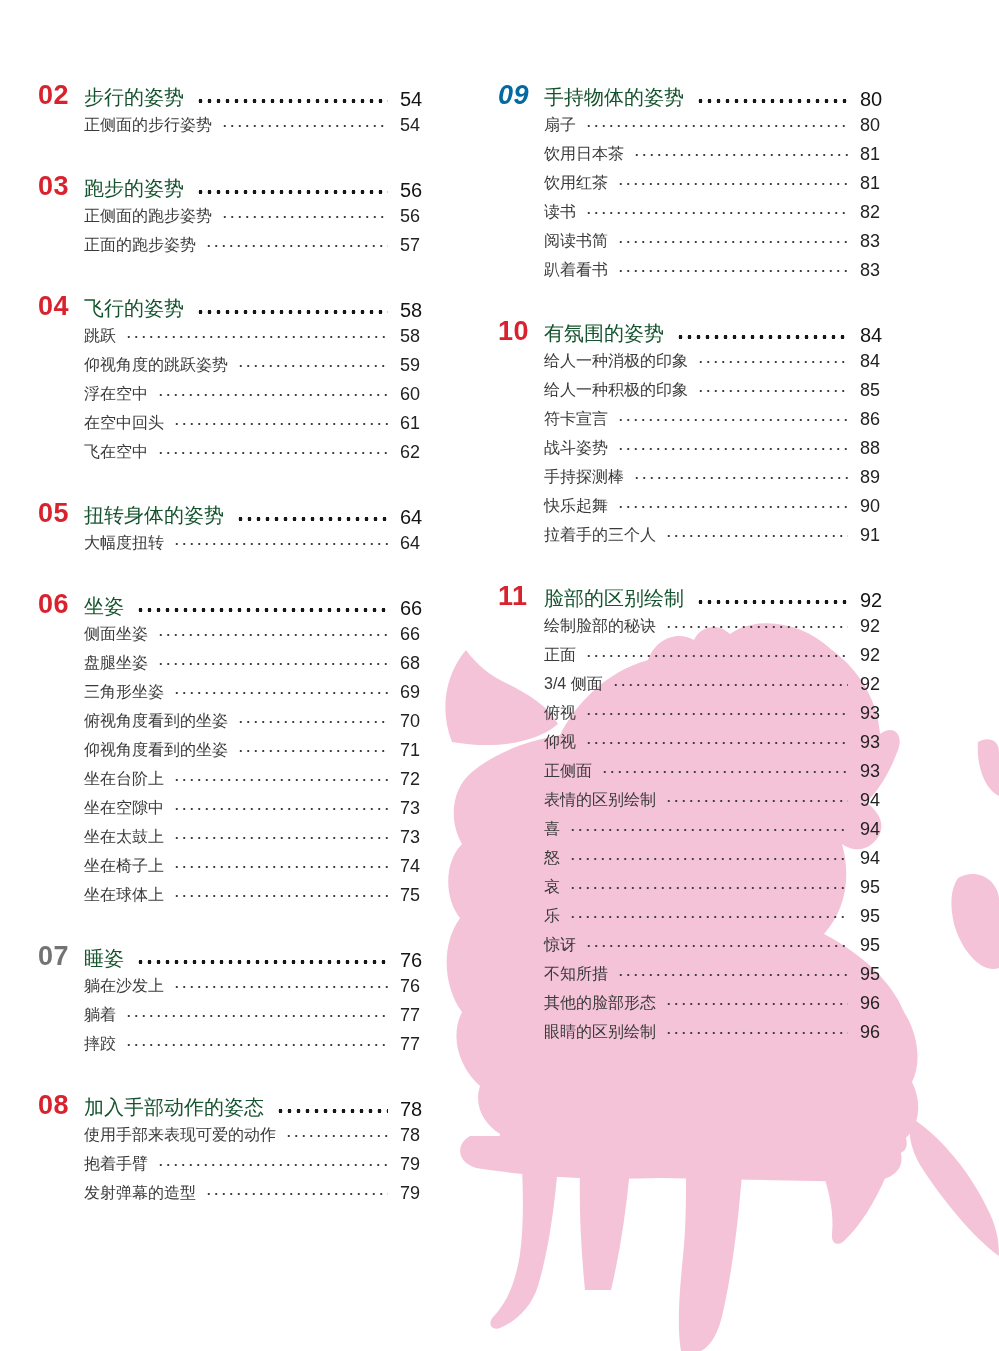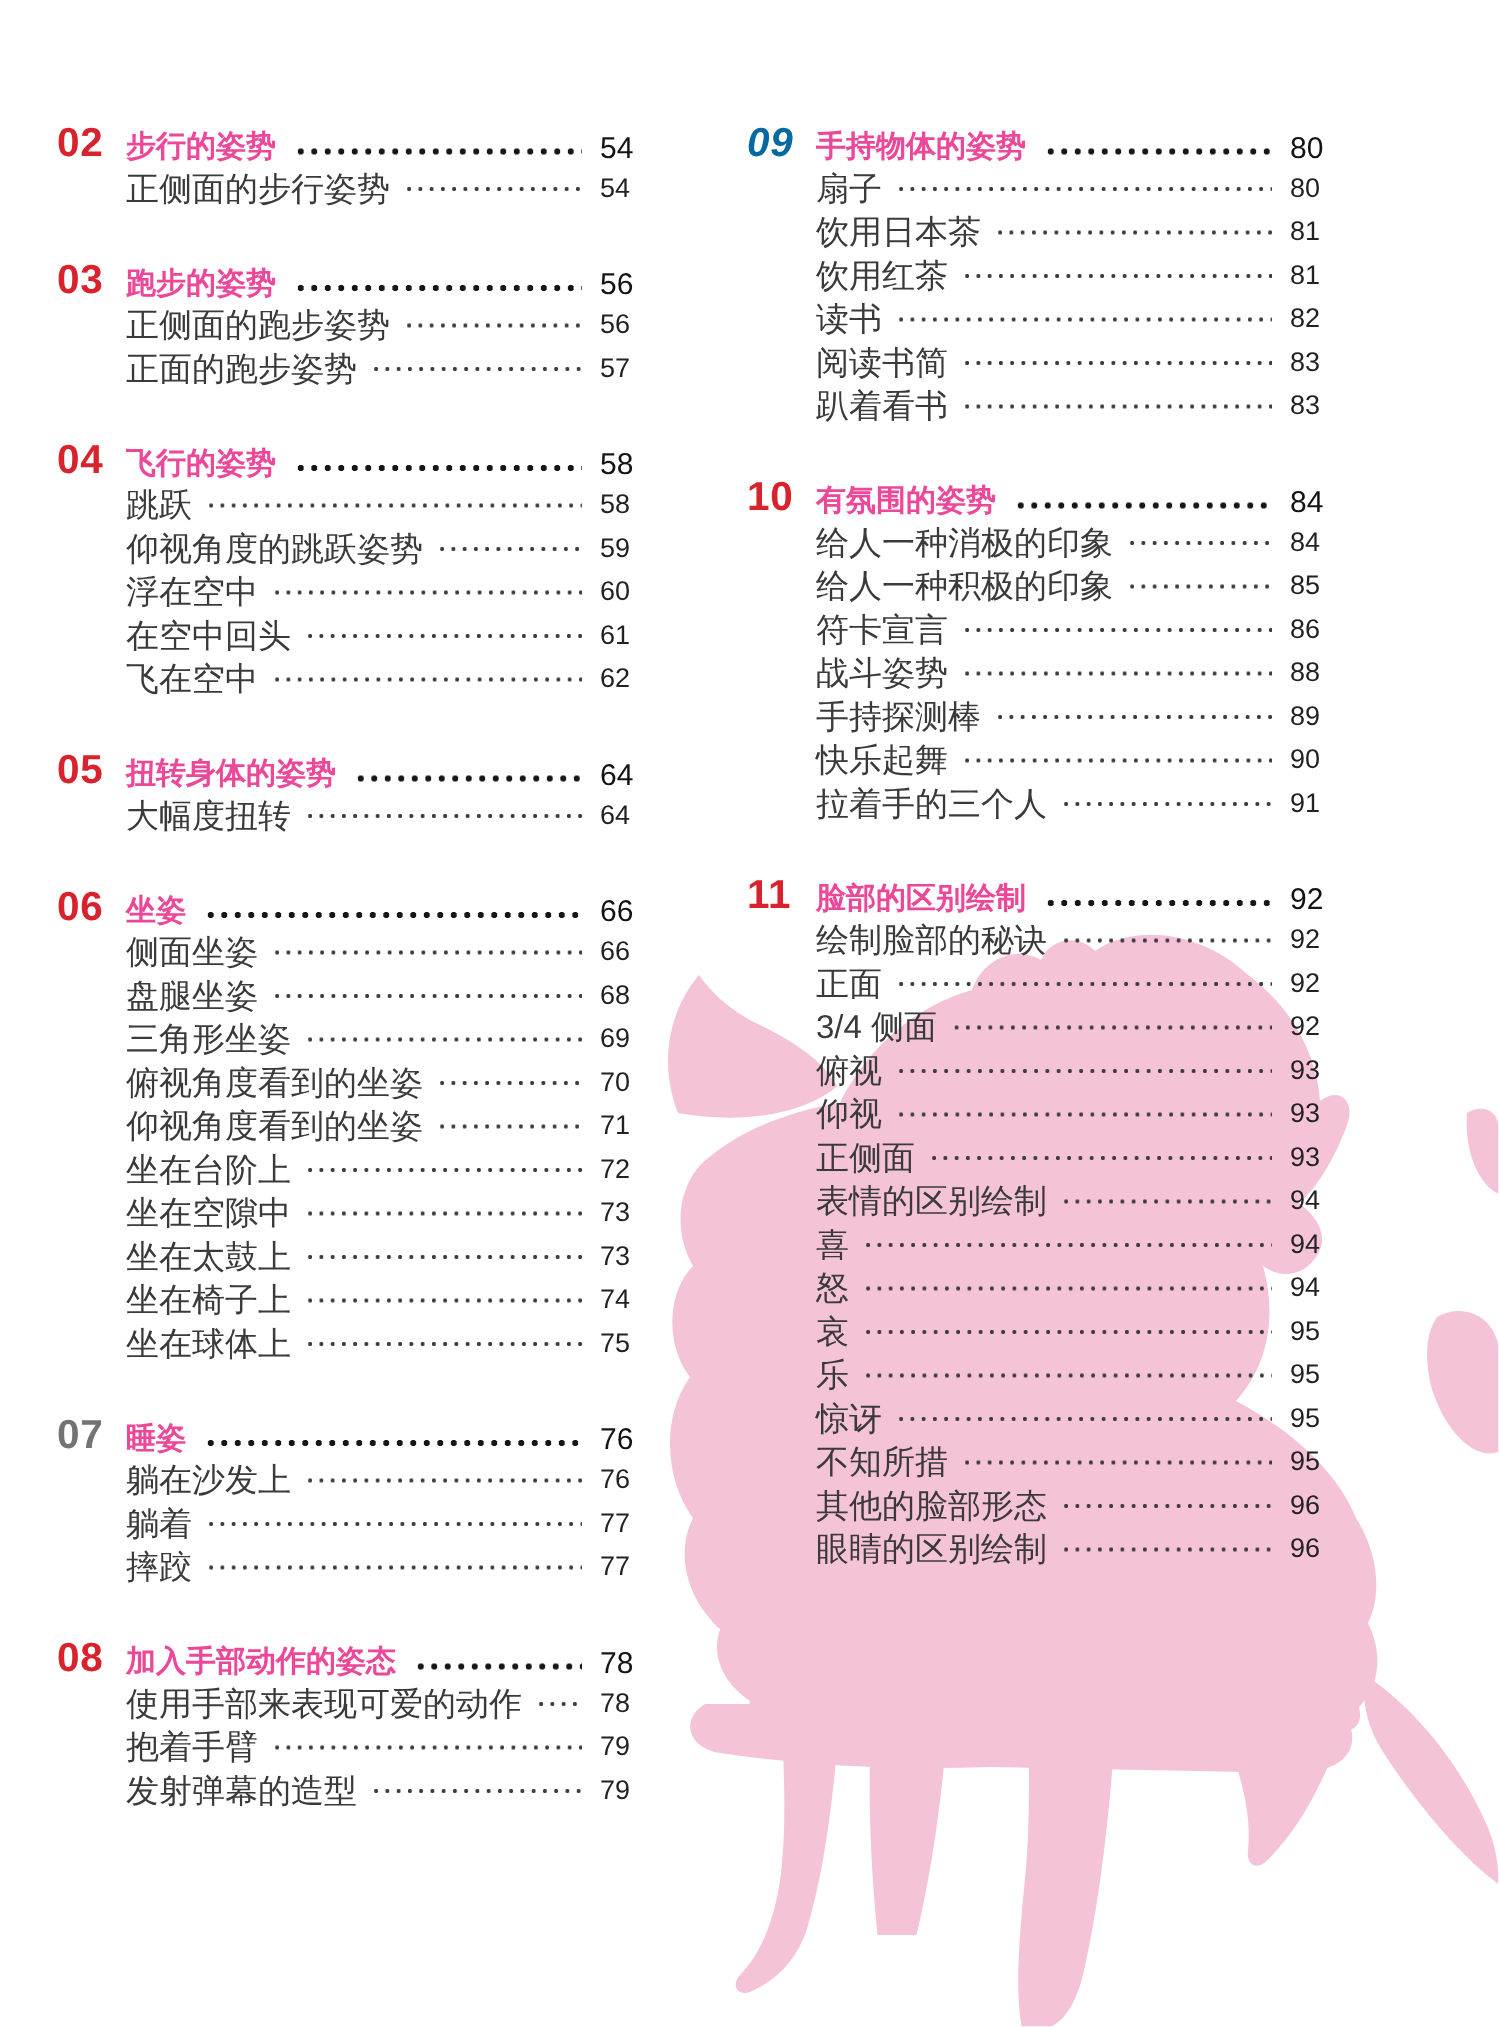--- a/index.html
+++ b/index.html
@@ -20,34 +20,34 @@
     z-index:1;
   }
   .col { width:396px; display:flex; flex-direction:column; }
   .section { margin-bottom:24px; }
   .sec-header { display:flex; align-items:flex-end; height:38px; }
   .sec-num {
     flex:none; width:46px;
     font-size:27px; font-weight:bold; letter-spacing:0.5px;
   }
   .sec-title {
-    font-size:20px; font-weight:bold; color:#ec4899;
+    font-size:20px; font-weight:normal; color:#14532d;
     white-space:nowrap; padding-right:12px;
   }
   .sec-leader {
     flex:1; height:20px; margin-right:12px;
     background-image:radial-gradient(circle, #161616 1.9px, transparent 2.1px);
     background-size:9px 20px;
     background-position:0 center;
     background-repeat:repeat-x;
   }
   .sec-page { flex:none; width:34px; font-size:20px; color:#141414; }
   .item { display:flex; align-items:center; height:29px; padding-left:46px; }
   .item-label {
-    font-size:22px; color:#3a3a3a;
+    font-size:16px; color:#3a3a3a;
     white-space:nowrap; padding-right:9px;
   }
   .item-leader {
     flex:1; height:16px; margin-right:12px;
     background-image:radial-gradient(circle, #3d3d3d 1.3px, transparent 1.45px);
     background-size:7.5px 16px;
     background-position:0 center;
     background-repeat:repeat-x;
   }
   .item-page { flex:none; width:34px; font-size:18px; color:#222222; }

